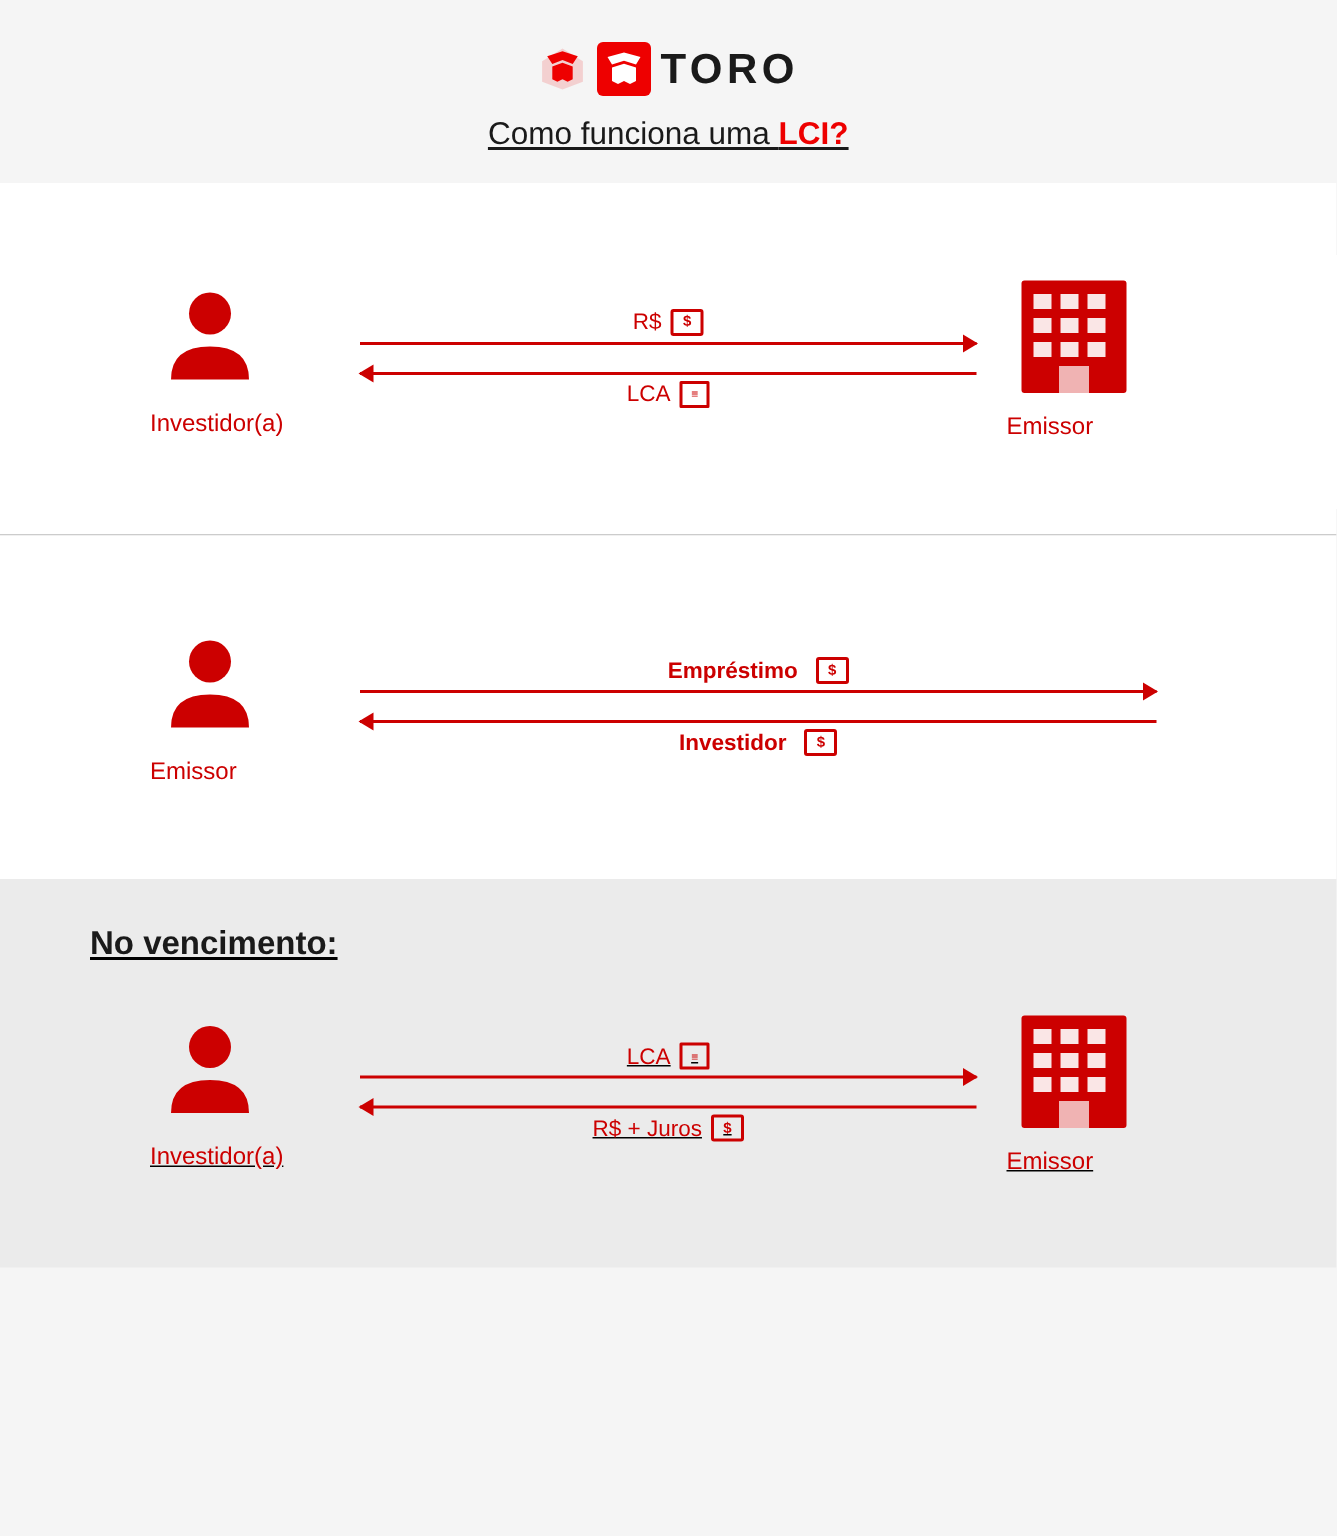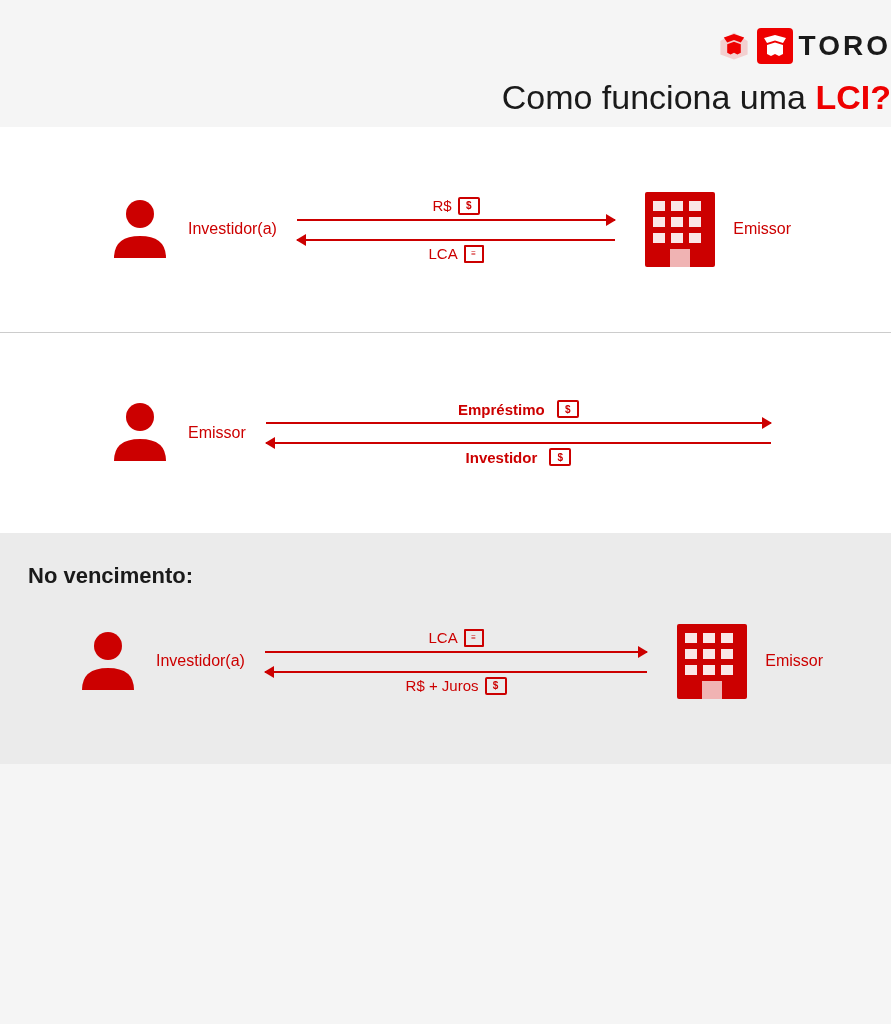--- a/index.html
+++ b/index.html
@@ -15,21 +15,21 @@
 
     .page-wrapper {
       width: 891px;
       background: #f5f5f5;
     }
 
     
     .header {
       display: flex;
       flex-direction: column;
-      align-items: flex-end;
+      align-items: center;
       padding: 28px 0 10px;
       background: #f5f5f5;
     }
 
     .logo-container {
       display: flex;
       align-items: center;
       gap: 6px;
       margin-bottom: 14px;
     }
@@ -40,55 +40,58 @@
     }
 
     .logo-text {
       font-size: 28px;
       font-weight: 900;
       letter-spacing: 3px;
       color: #1a1a1a;
     }
 
     .main-title {
-      font-size: 34px;
+      font-size: 21px;
       font-weight: 400;
       color: #1a1a1a;
+      margin-bottom: 10px;
+      text-decoration: underline;
     }
 
     .main-title .highlight {
       color: #e00;
       font-weight: 700;
     }
 
     
     .white-section {
       background: #fff;
       width: 891px;
       padding: 40px 60px;
     }
 
     .gray-section {
       background: #ebebeb;
       width: 891px;
-      padding: 30px 28px 40px;
+      padding: 30px 60px 40px;
+      text-decoration: underline;
     }
 
     
     .diagram-row {
       display: flex;
       align-items: center;
       justify-content: space-between;
       padding: 20px 40px;
     }
 
     .entity {
       display: flex;
-      flex-direction: row;
-      align-items: center;
+      flex-direction: column;
+      align-items: flex-start;
       gap: 8px;
       min-width: 120px;
     }
 
     .entity-label {
       font-size: 16px;
       color: #c00;
       text-align: center;
       line-height: 1.3;
     }

